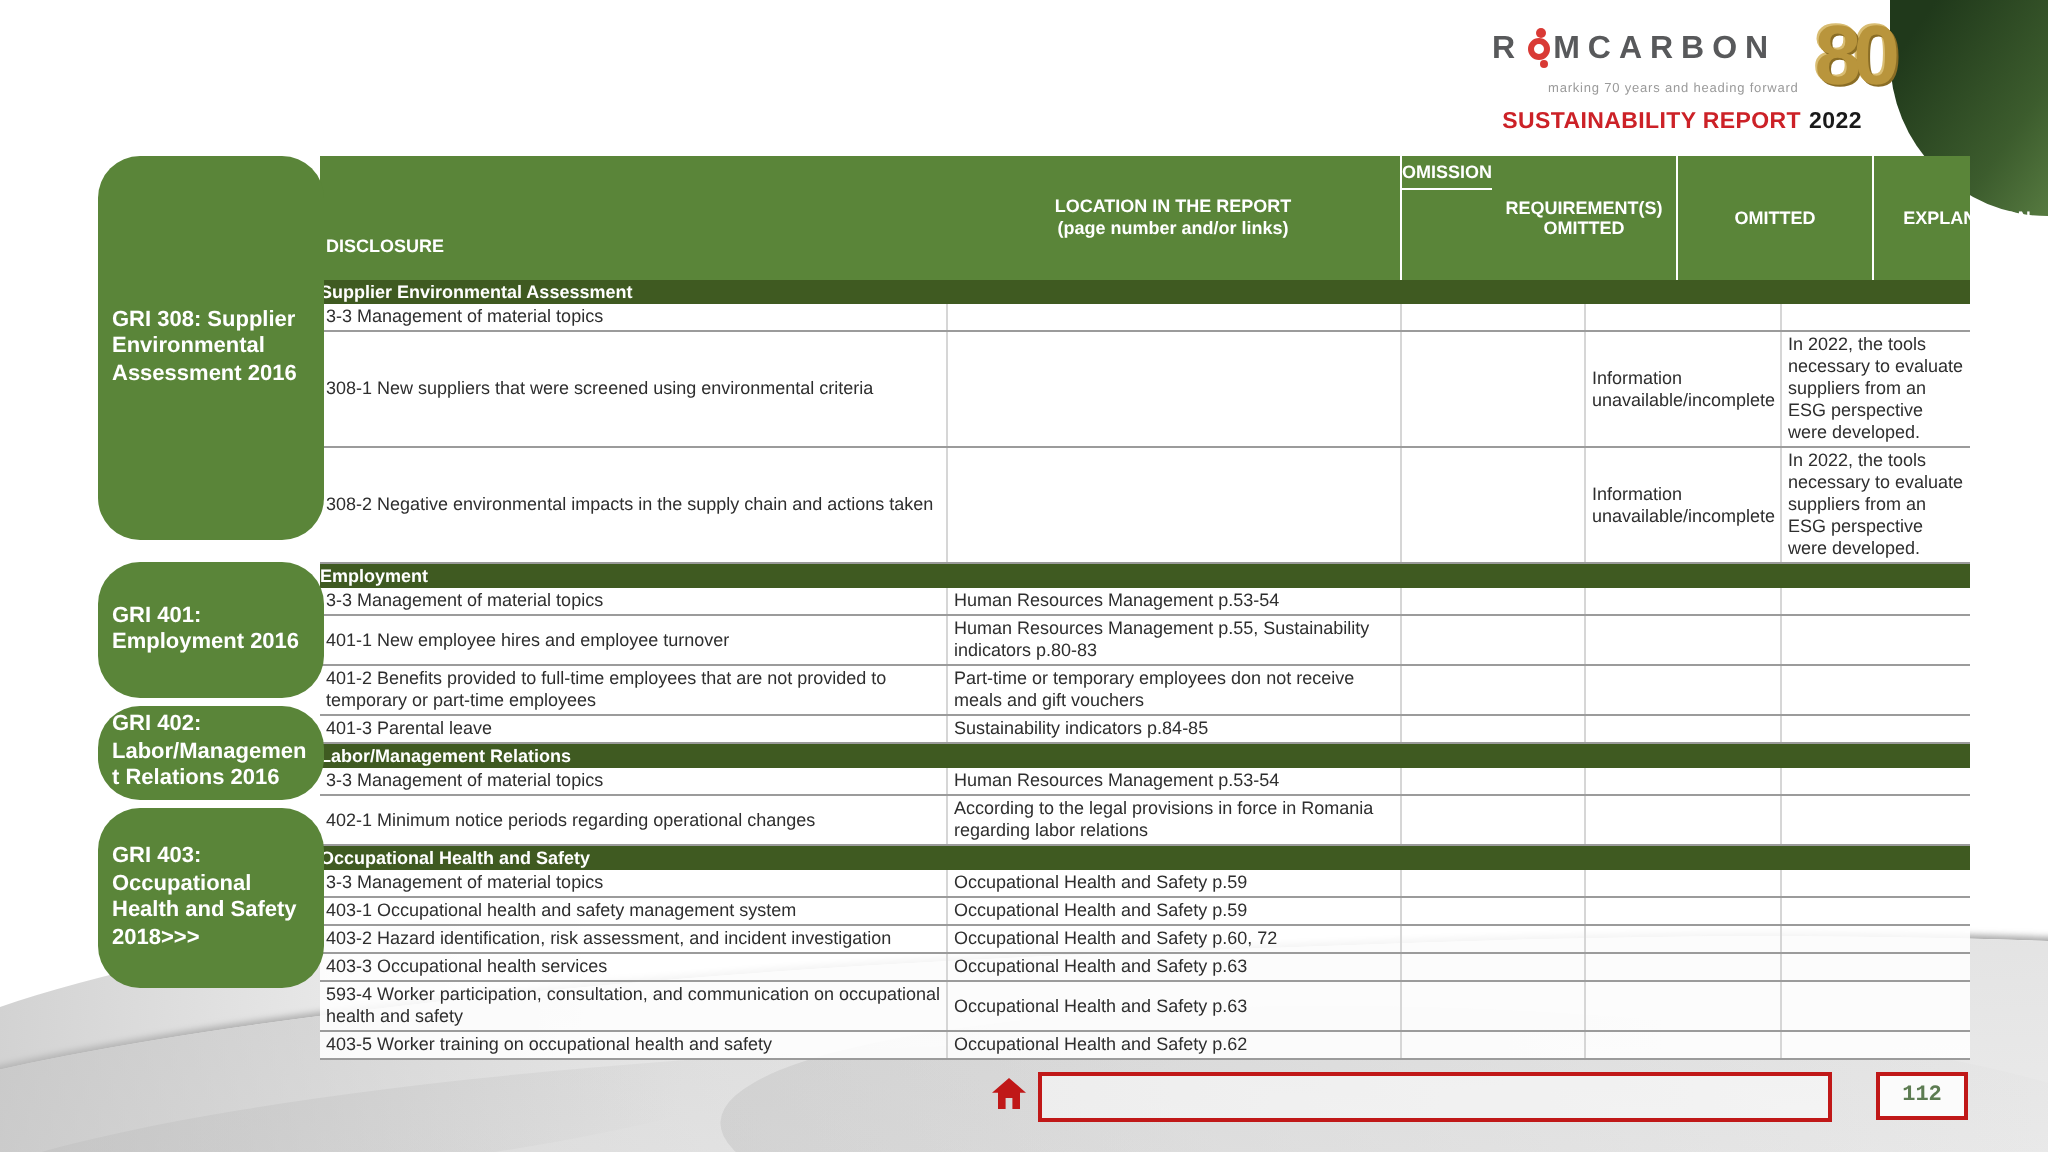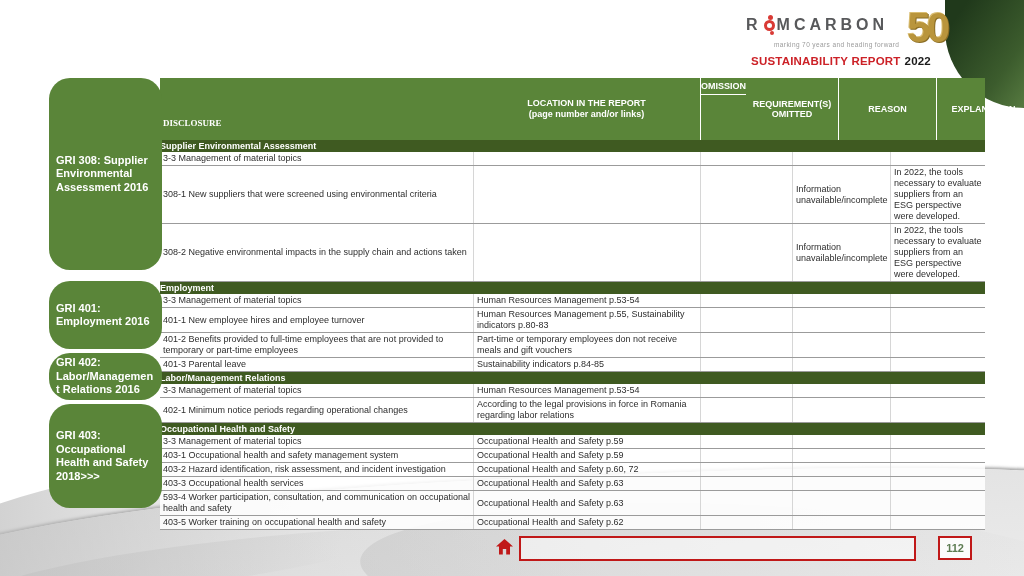--- a/index.html
+++ b/index.html
@@ -33,27 +33,27 @@
 
   
   .sidebar { position:absolute; left:45px; top:78px; width:113px; z-index:3; }
   .side-box { position:absolute; left:4px; width:113px; background:#5a8539; color:#ffffff;
               font-weight:bold; font-size:11px; line-height:13.5px; padding:6px 7px;
               display:flex; align-items:center; overflow-wrap:break-word;border-radius:21px; }
   .side-box span { width:100%; }
   .sb-0 { top:0;    height:192px; }
   .sb-1 { top:203px; height:68px; }
   .sb-2 { top:275px; height:47px; }
-  .sb-3 { top:326px; height:104px; }
+  .sb-3 { top:326px; height:90px; }
 
   
   .gri-table { position:absolute; left:160px; top:78px; width:825px; z-index:2; }
   .thead { display:grid; grid-template-columns:313px 227px 285px; height:62px;
            background:#5a8539; color:#ffffff; font-weight:bold; font-size:9px; }
-  .th-disclosure { display:flex; align-items:center; padding:28px 0 0 3px;font-family:Liberation Serif, serif; }
+  .th-disclosure { display:flex; align-items:center; padding:28px 0 0 3px; }
   .th-location { display:flex; flex-direction:column; justify-content:center; align-items:center;
                  text-align:center; line-height:11px; }
   .omission-group { border-left:1px solid #ffffff; display:flex; flex-direction:row; }
   .omission-title { height:17px; display:flex; align-items:center; justify-content:center;
                     border-bottom:1px solid #ffffff; }
   .omission-cols { flex:1; display:grid; grid-template-columns:92px 98px 94px; }
   .omission-cols div { display:flex; align-items:center; justify-content:center; text-align:center;
                        line-height:10.5px; padding:0 4px; }
   .omission-cols div + div { border-left:1px solid #ffffff; }
 
@@ -82,41 +82,41 @@
   .w4 { position:absolute; top:86px; left:-40px; width:900px; height:120px;
         background:linear-gradient(90deg,rgba(190,190,190,.5),rgba(245,245,245,0) 70%);
         border-radius:50%; transform:rotate(-3deg); }
 
   
   .home-btn { position:absolute; left:496px; top:539px; width:17px; height:17px; z-index:4;
               background:none; border:none; padding:0; cursor:pointer; }
   .nav-input { position:absolute; left:519px; top:536px; width:397px; height:25px; z-index:4;
                border:2px solid #c01818; background:rgba(255,255,255,0.55); outline:none;
                font-size:10px; padding:0 4px; }
-  .page-box { position:absolute; left:938px; top:536px; width:34px; height:24px; z-index:4;
+  .page-box { position:absolute; left:938px; top:536px; width:46px; height:24px; z-index:4;
               border:2px solid #c01818; background:#fbfbfb; display:flex; align-items:center;
-              justify-content:center; font-size:11px; font-weight:bold; color:#5d7c52; }
+              justify-content:center; font-size:11px; font-weight:bold; color:#5d7c52;font-family:Liberation Mono, monospace; }
 </style>
 </head>
 <body>
 
 <div class="stage">
 
   <div class="waves">
     <div class="w1"></div>
     <div class="w2"></div>
     <div class="w3"></div>
     <div class="w4"></div>
   </div>
 
   <div class="corner"></div>
 
   <div class="logo-wrap">
     <div class="logo-row">
-      <span class="logo-badge">50</span>
+      <span class="logo-badge">80</span>
       <span class="logo-text"><span>R</span><span class="logo-o"></span><span>MCARBON</span></span>
     </div>
     <div class="logo-tagline">marking 70 years and heading forward</div>
     <div class="report-line">
       <span class="report-title">SUSTAINABILITY REPORT</span><span class="report-year">2022</span>
     </div>
   </div>
 
   <div class="sidebar">
     <div class="side-box sb-0">
@@ -137,21 +137,21 @@
     <div class="thead">
       <div class="th-disclosure">DISCLOSURE</div>
       <div class="th-location">
         <span>LOCATION IN THE REPORT</span>
         <span>(page number and/or links)</span>
       </div>
       <div class="omission-group">
         <div class="omission-title">OMISSION</div>
         <div class="omission-cols">
           <div>REQUIREMENT(S) OMITTED</div>
-          <div>REASON</div>
+          <div>OMITTED</div>
           <div>EXPLANATION</div>
         </div>
       </div>
     </div>
     <div class="tbody">
         <div class="section-bar">Supplier Environmental Assessment</div>
         <div class="trow">
           <div class="td td-disclosure">
             <span>3-3 Management of material topics</span>
           </div>

